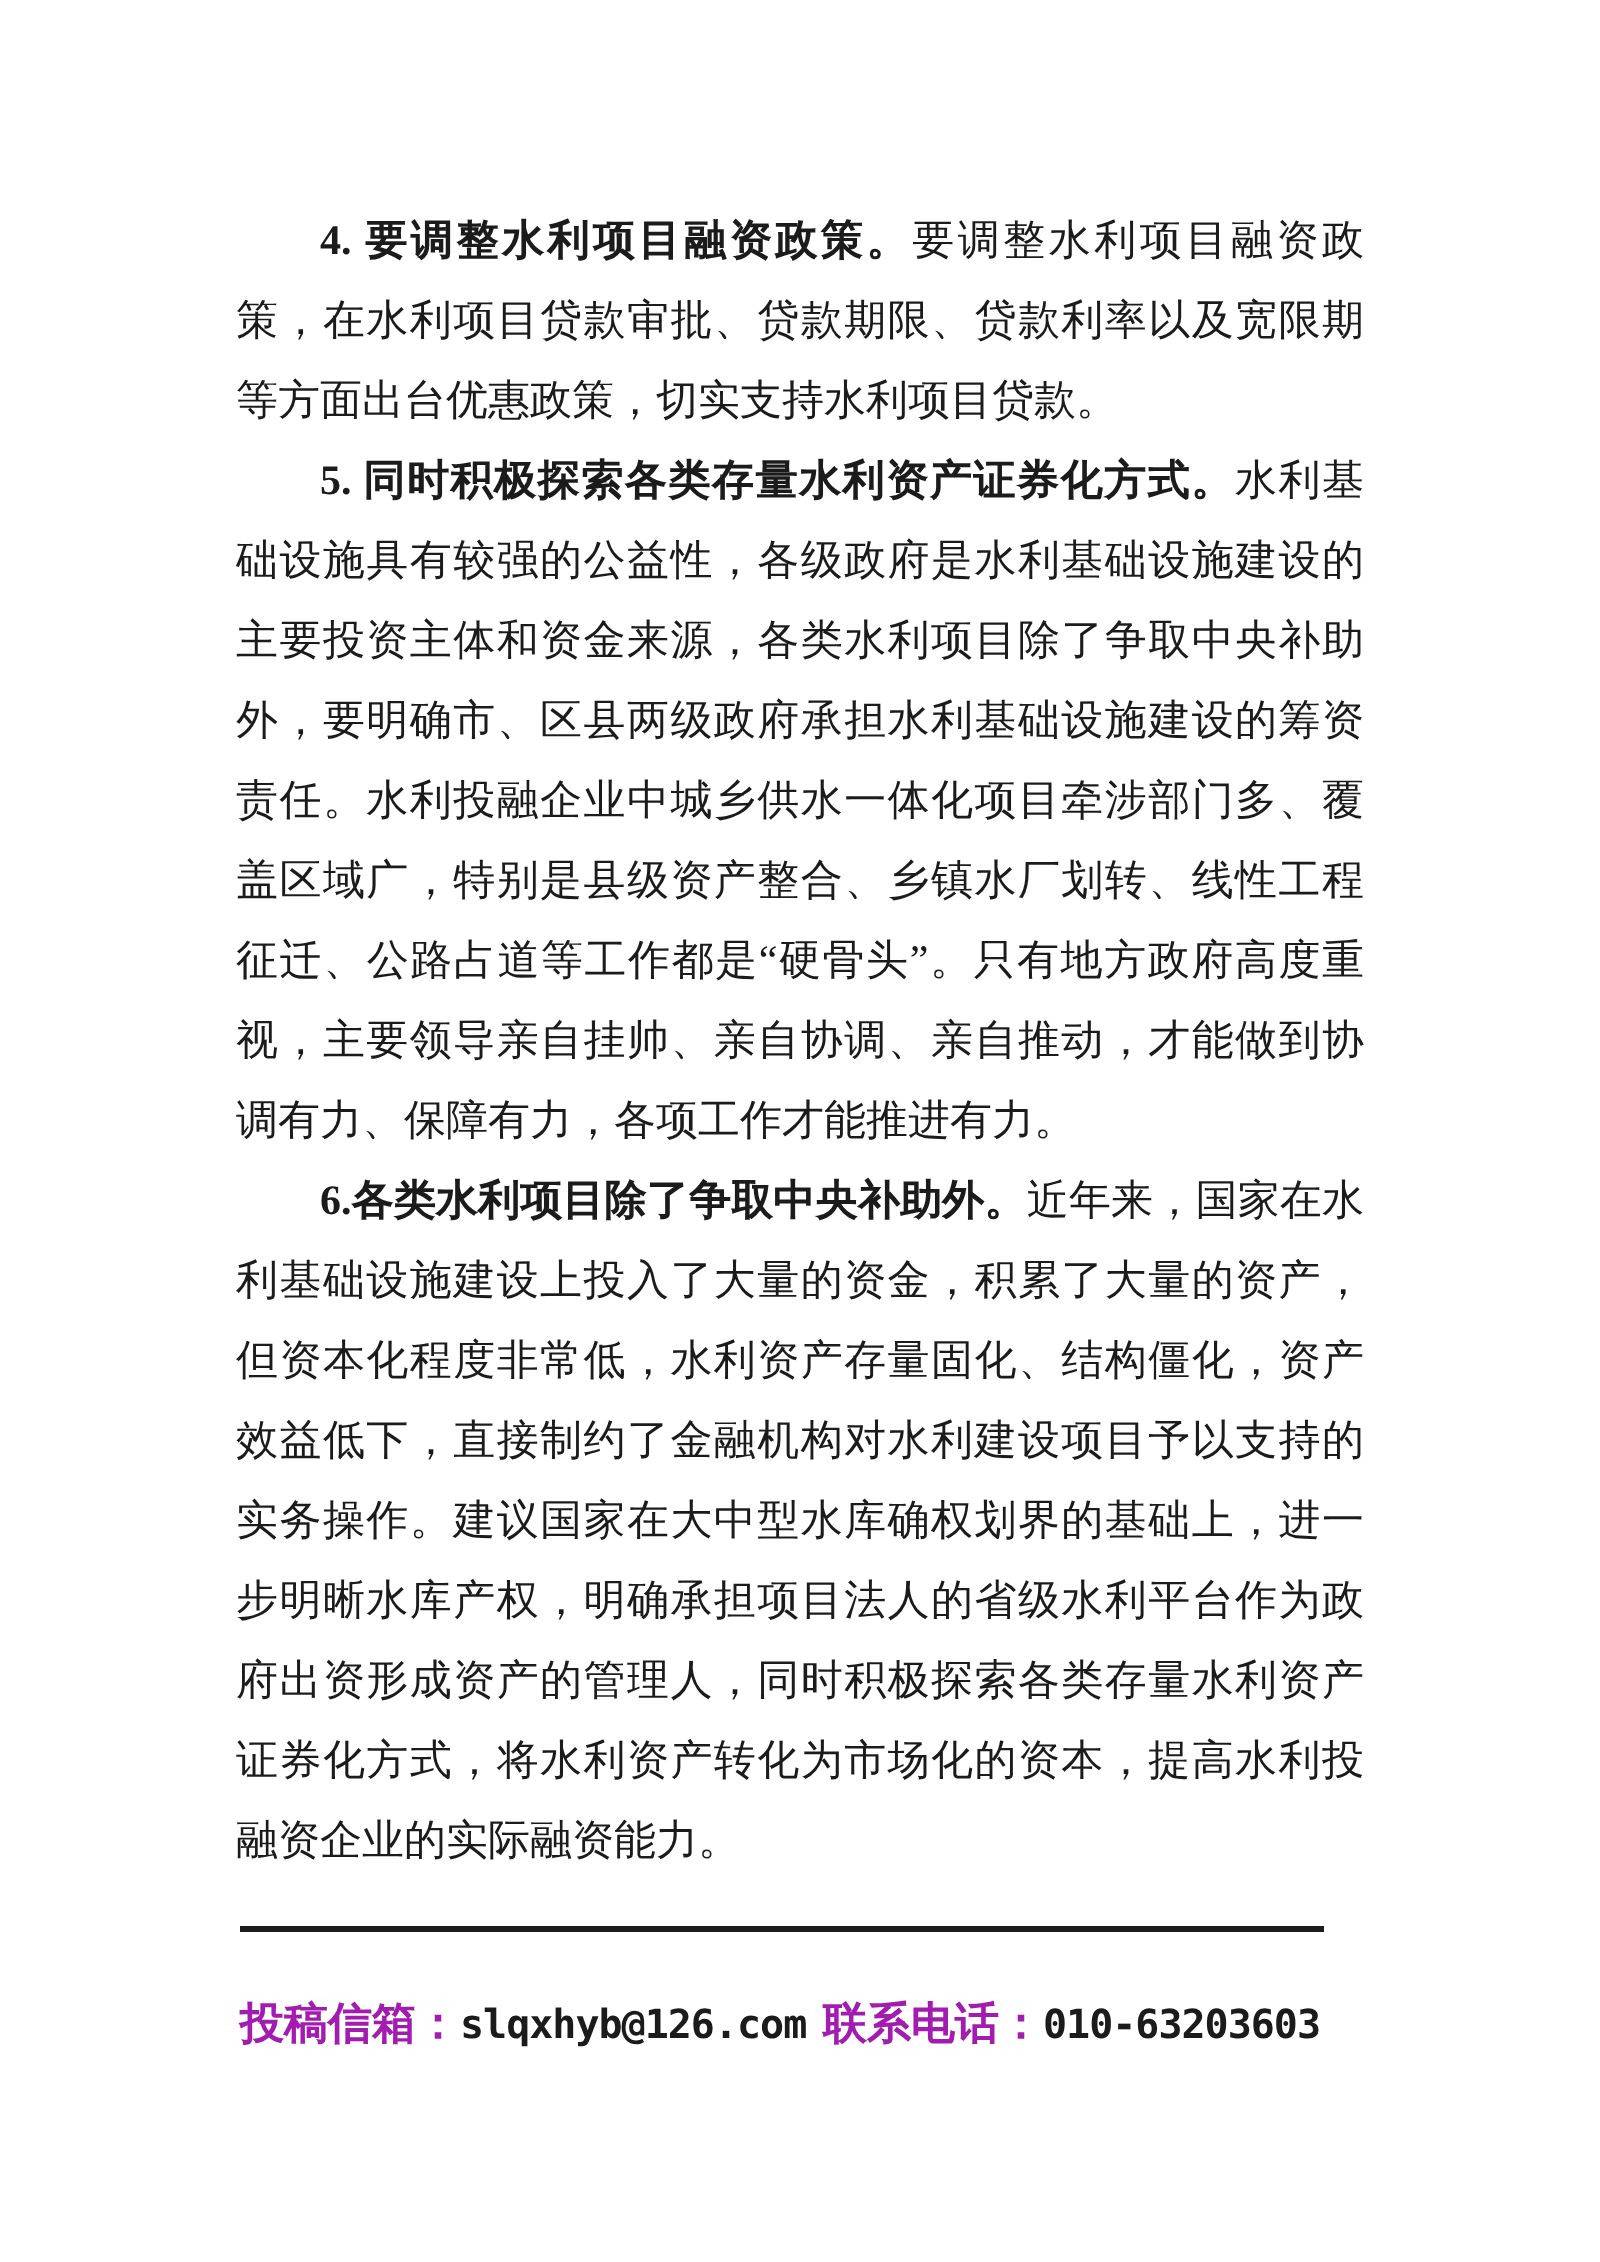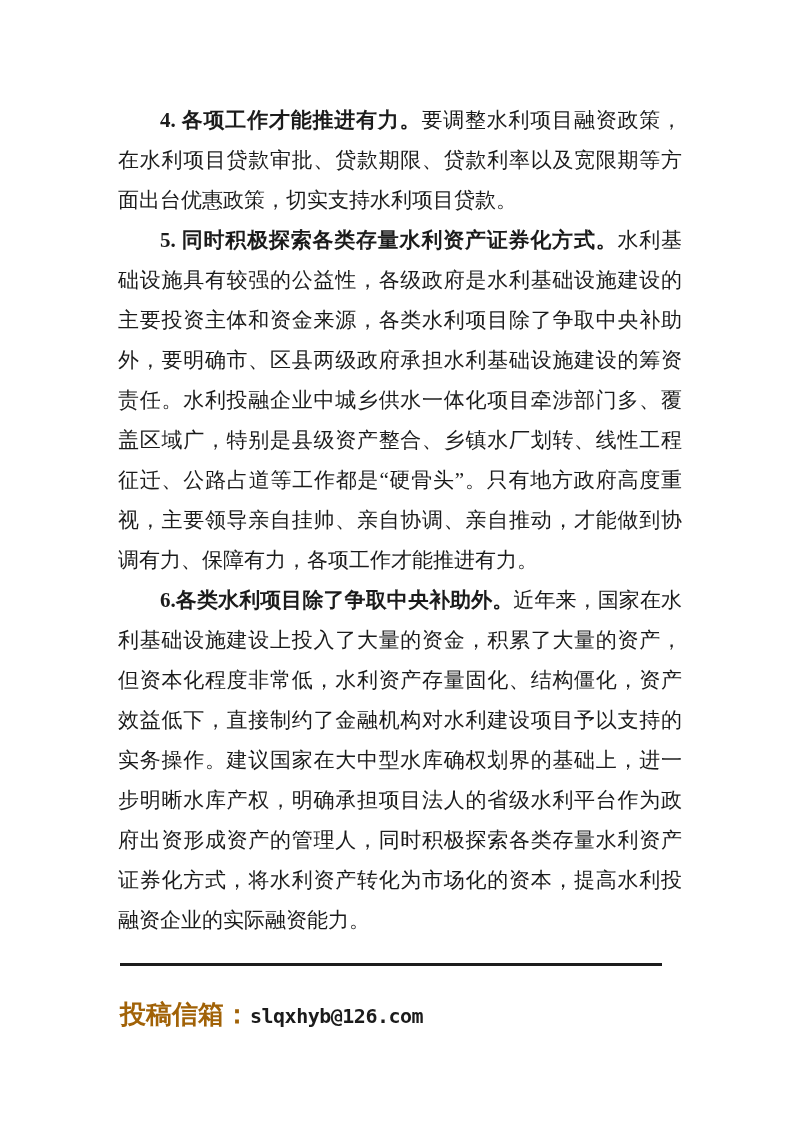--- a/index.html
+++ b/index.html
@@ -43,46 +43,47 @@
     left: 120px;
     top: 997px;
     width: 540px;
     display: flex;
     justify-content: space-between;
     align-items: baseline;
     font-weight: bold;
     white-space: nowrap;
   }
   .footer .label {
-    font-size: 26px;
+    font-size: 22px;
     font-family: Liberation Serif, serif;
-    color: #a16207;
+    color: #a21caf;
   }
   .footer .value {
     font-size: 20px;
     font-family: "DejaVu Sans Mono", monospace;
     color: #1b1b1b;
     letter-spacing: -0.5px;
     margin-top: 28px;
   }
 </style>
 </head>
 <body>
 
 <div class="page">
 
   <div class="content">
 
-    <p class="para"><span class="lead">4. </span><span class="lead">各项工作才能推进有力。</span><span>要调整水利项目融资政策，在水利项目贷款审批、贷款期限、贷款利率以及宽限期等方面出台优惠政策，切实支持水利项目贷款。</span></p>
+    <p class="para"><span class="lead">4. </span><span class="lead">要调整水利项目融资政策。</span><span>要调整水利项目融资政策，在水利项目贷款审批、贷款期限、贷款利率以及宽限期等方面出台优惠政策，切实支持水利项目贷款。</span></p>
 
     <p class="para"><span class="lead">5. </span><span class="lead">同时积极探索各类存量水利资产证券化方式。</span><span>水利基础设施具有较强的公益性，各级政府是水利基础设施建设的主要投资主体和资金来源，各类水利项目除了争取中央补助外，要明确市、区县两级政府承担水利基础设施建设的筹资责任。水利投融企业中城乡供水一体化项目牵涉部门多、覆盖区域广，特别是县级资产整合、乡镇水厂划转、线性工程征迁、公路占道等工作都是“硬骨头”。只有地方政府高度重视，主要领导亲自挂帅、亲自协调、亲自推动，才能做到协调有力、保障有力，各项工作才能推进有力。</span></p>
 
     <p class="para"><span class="lead">6.</span><span class="lead">各类水利项目除了争取中央补助外。</span><span>近年来，国家在水利基础设施建设上投入了大量的资金，积累了大量的资产，但资本化程度非常低，水利资产存量固化、结构僵化，资产效益低下，直接制约了金融机构对水利建设项目予以支持的实务操作。建议国家在大中型水库确权划界的基础上，进一步明晰水库产权，明确承担项目法人的省级水利平台作为政府出资形成资产的管理人，同时积极探索各类存量水利资产证券化方式，将水利资产转化为市场化的资本，提高水利投融资企业的实际融资能力。</span></p>
 
   </div>
 
   <div class="rule"></div>
 
   <div class="footer">
     <span><span class="label">投稿信箱：</span><span class="value">slqxhyb@126.com</span></span>
+    <span><span class="label">联系电话：</span><span class="value">010-63203603</span></span>
   </div>
 
 </div>
 
 </body></html>

